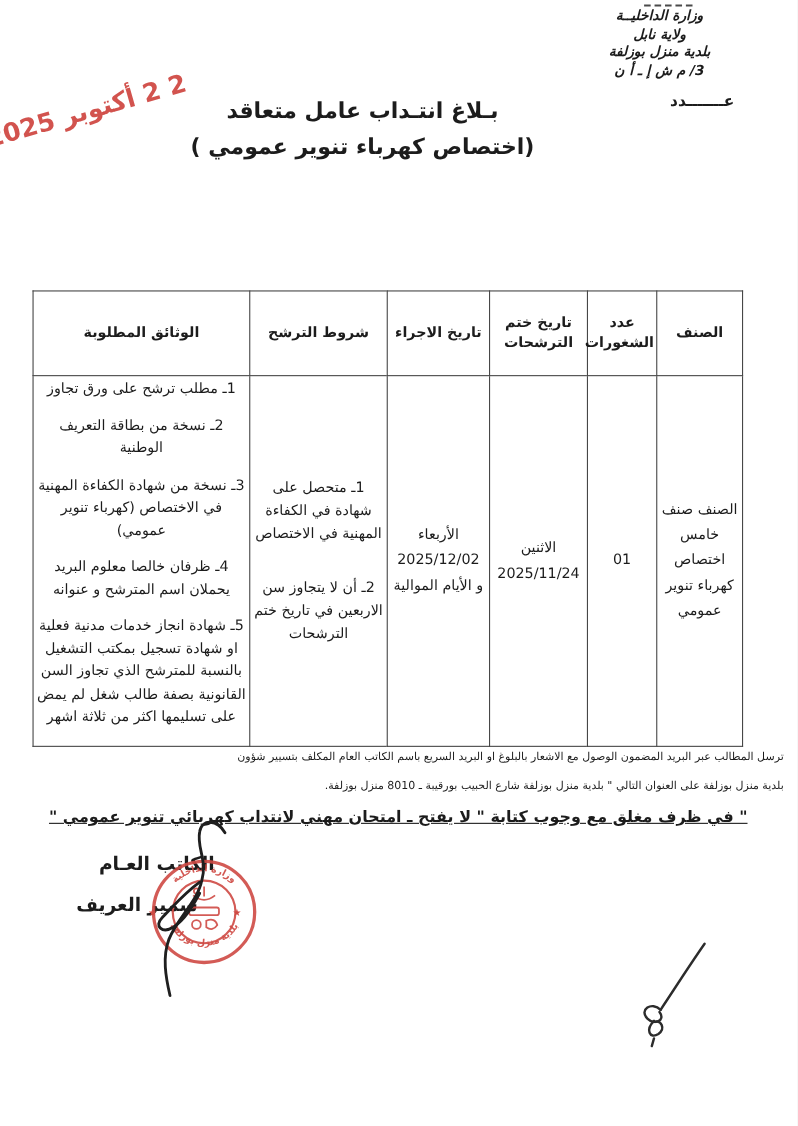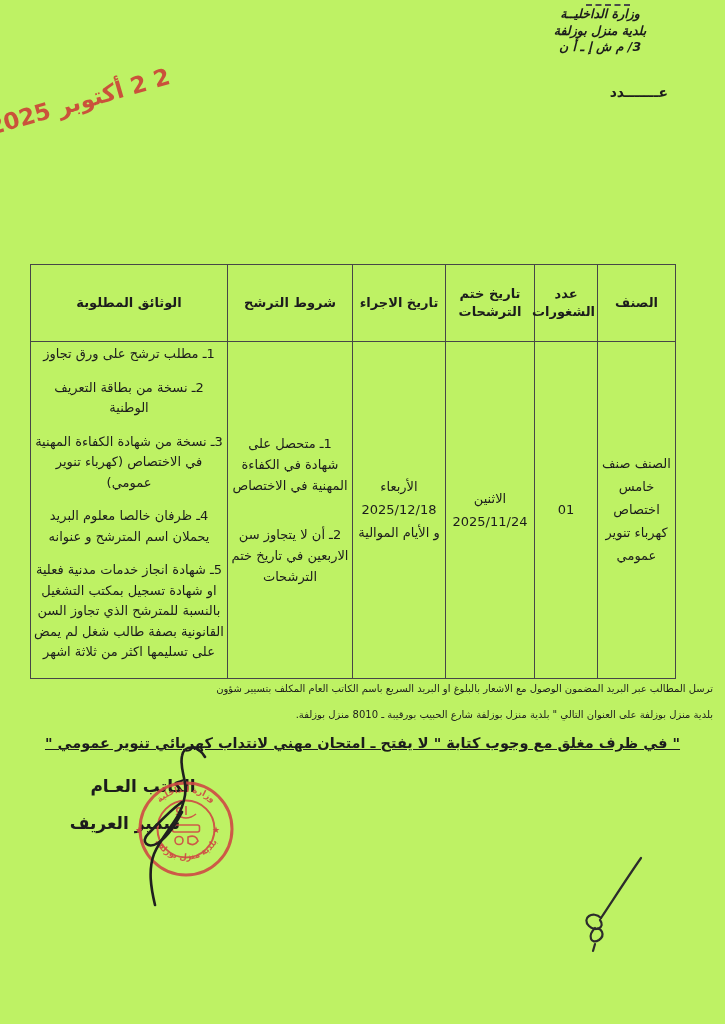--- a/index.html
+++ b/index.html
@@ -4,21 +4,21 @@
 <style>
   html,body{margin:0;padding:0;}
   body{
     width:725px;height:1024px;
     background:#e9e9e9;
     font-family:"DejaVu Sans", sans-serif;
     color:#1c1c1c;
   }
   .page{
     position:relative;width:725px;height:1024px;
-    background:#bef264;overflow:hidden;
+    background:#ffffff;overflow:hidden;
   }
   .top-dashes{
     position:absolute;top:4px;left:586px;width:44px;height:0;
     border-top:2px dashed #4a4a4a;
   }
   .letterhead{
     position:absolute;top:6px;left:492px;width:216px;
     text-align:center;font-weight:700;font-style:italic;
     font-size:12.5px;line-height:16.5px;
   }
@@ -85,29 +85,32 @@
 </style>
 </head>
 <body>
 
 <div class="page" dir="rtl">
 
   <div class="top-dashes"></div>
 
   <div class="letterhead">
     <div>وزارة الداخليــة</div>
+    <div>ولاية نابل</div>
     <div>بلدية منزل بوزلفة</div>
     <div>3/ م ش إ ـ أ ن</div>
   </div>
 
   <div class="number-label">عـــــــدد</div>
 
   <div class="date-stamp">2 2 أكتوبر 2025</div>
 
   <div class="doc-title">
+    <div>بـلاغ انتـداب عامل متعاقد</div>
+    <div>(اختصاص كهرباء تنوير عمومي )</div>
   </div>
 
 
   <table class="grid">
     <colgroup>
       <col style="width:78px">
         <col style="width:63px">
         <col style="width:89px">
       <col style="width:93px">
         <col style="width:125px">
@@ -123,21 +126,21 @@
         <th>الوثائق المطلوبة</th>
       </tr>
     </thead>
     <tbody>
       <tr>
         <td class="c-cat">الصنف صنف خامس اختصاص كهرباء تنوير عمومي</td>
         <td class="c-vac">01</td>
         <td class="c-date">الاثنين
 2025/11/24</td>
         <td class="c-date">الأربعاء
-2025/12/18
+2025/12/02
 و الأيام الموالية</td>
         <td class="c-cond">
           <div class="cond-item">1ـ متحصل على شهادة في الكفاءة المهنية في الاختصاص</div>
           <div class="cond-item">2ـ أن لا يتجاوز سن الاربعين في تاريخ ختم الترشحات</div>
         </td>
         <td class="c-docs">
           <div class="doc-item">1ـ مطلب ترشح على ورق تجاوز</div>
           <div class="doc-item">2ـ نسخة من بطاقة التعريف الوطنية</div>
           <div class="doc-item">3ـ نسخة من شهادة الكفاءة المهنية في الاختصاص (كهرباء تنوير عمومي)</div>
           <div class="doc-item">4ـ ظرفان خالصا معلوم البريد يحملان اسم المترشح و عنوانه</div>

